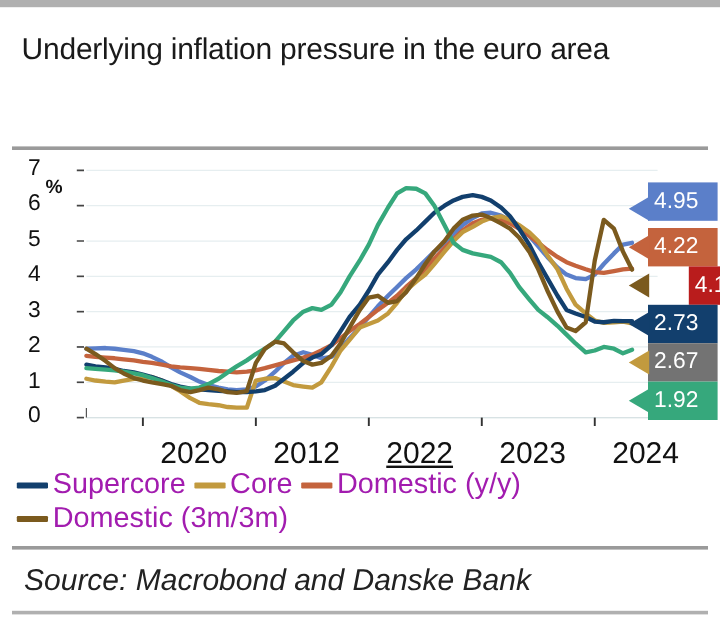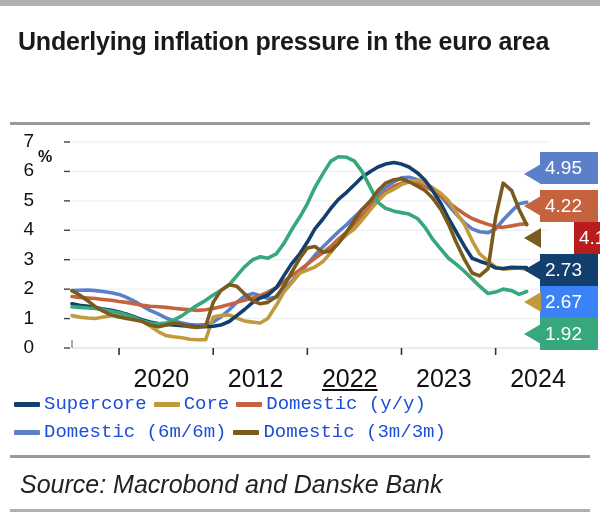--- a/index.html
+++ b/index.html
@@ -9,21 +9,21 @@
     overflow:hidden;position:relative;
   }
   .frame{position:absolute;inset:0;background:#fff;}
   .rule-top{position:absolute;left:0;right:0;top:0;height:6px;background:#b0b0b0;}
   .rule-title{position:absolute;left:10px;right:10px;top:122px;height:3px;background:#9a9a9a;}
   .rule-bottom{position:absolute;left:10px;right:10px;top:455px;height:3px;background:#9a9a9a;}
   .rule-foot{position:absolute;left:10px;right:10px;top:509px;height:3px;background:#b0b0b0;}
 
   .title{
     position:absolute;left:18px;top:26px;width:545px;
-    font-size:25px;font-weight:700;line-height:1.26;color:#1a1a1a;
+    font-size:25px;font-weight:400;line-height:1.26;color:#1a1a1a;
     letter-spacing:-0.2px;
   }
 
   .source{
     position:absolute;left:20px;top:470px;
     font-size:25px;font-style:italic;color:#222;
   }
 
   
   .plot-wrap{position:absolute;left:0;top:128px;width:600px;height:232px;}
@@ -46,21 +46,21 @@
     display:flex;align-items:center;justify-content:flex-start;
     padding-left:5px;box-sizing:border-box;
     color:#fff;font-size:19px;font-weight:400;
   }
 
   
   .legend{position:absolute;left:14px;top:390px;width:570px;}
   .legrow{display:flex;align-items:center;height:28px;}
   .legitem{display:flex;align-items:center;margin-right:7px;}
   .swatch{width:26px;height:5px;border-radius:1px;margin-right:4px;flex:none;}
-  .legtxt{font-size:19px;color:#1d4ed8;white-space:nowrap;font-family:Liberation Mono, monospace;}
+  .legtxt{font-size:24px;color:#a21caf;white-space:nowrap;}
 </style>
 </head>
 <body>
 
 <div class="frame">
 
   <div class="rule-top"></div>
 
   <div class="title">Underlying inflation pressure in the euro area</div>
 
@@ -128,21 +128,21 @@
       </div>
       <div style="position: absolute; left: 524px; top: 196px; width: 0px; height: 0px; border-top: 10px solid transparent; border-bottom: 10px solid transparent; border-right: 17px solid rgb(196, 99, 61);"></div>
       <div class="endbox" style="background: #b91c1c; top: 222px; margin-left: 34px;">
         <span>4.19</span>
       </div>
       <div style="position: absolute; left: 524px; top: 228px; width: 0px; height: 0px; border-top: 10px solid transparent; border-bottom: 10px solid transparent; border-right: 17px solid rgb(123, 90, 30);"></div>
       <div class="endbox" style="background: rgb(18, 63, 109); top: 254px;">
         <span>2.73</span>
       </div>
       <div style="position: absolute; left: 524px; top: 260px; width: 0px; height: 0px; border-top: 10px solid transparent; border-bottom: 10px solid transparent; border-right: 17px solid rgb(18, 63, 109);"></div>
-      <div class="endbox" style="background: #3b82f6; top: 286px;">
+      <div class="endbox" style="background: #737373; top: 286px;">
         <span>2.67</span>
       </div>
       <div style="position: absolute; left: 524px; top: 292px; width: 0px; height: 0px; border-top: 10px solid transparent; border-bottom: 10px solid transparent; border-right: 17px solid rgb(194, 154, 62);"></div>
       <div class="endbox" style="background: rgb(54, 168, 124); top: 318px;">
         <span>1.92</span>
       </div>
       <div style="position: absolute; left: 524px; top: 324px; width: 0px; height: 0px; border-top: 10px solid transparent; border-bottom: 10px solid transparent; border-right: 17px solid rgb(54, 168, 124);"></div>
     </div>
 
   <div class="legend">
@@ -155,24 +155,20 @@
           <span class="swatch" style="background: rgb(194, 154, 62);"></span>
           <span class="legtxt">Core</span>
         </div>
         <div class="legitem">
           <span class="swatch" style="background: rgb(196, 99, 61);"></span>
           <span class="legtxt">Domestic (y/y)</span>
         </div>
       </div>
     <div class="legrow" id="legend-row-2">
         <div class="legitem">
-          <span class="swatch" style="background: rgb(91, 127, 201);"></span>
-          <span class="legtxt">Domestic (6m/6m)</span>
-        </div>
-        <div class="legitem">
           <span class="swatch" style="background: rgb(123, 90, 30);"></span>
           <span class="legtxt">Domestic (3m/3m)</span>
         </div>
       </div>
   </div>
 
   <div class="rule-bottom"></div>
   <div class="source">Source: Macrobond and Danske Bank</div>
   <div class="rule-foot"></div>
 

